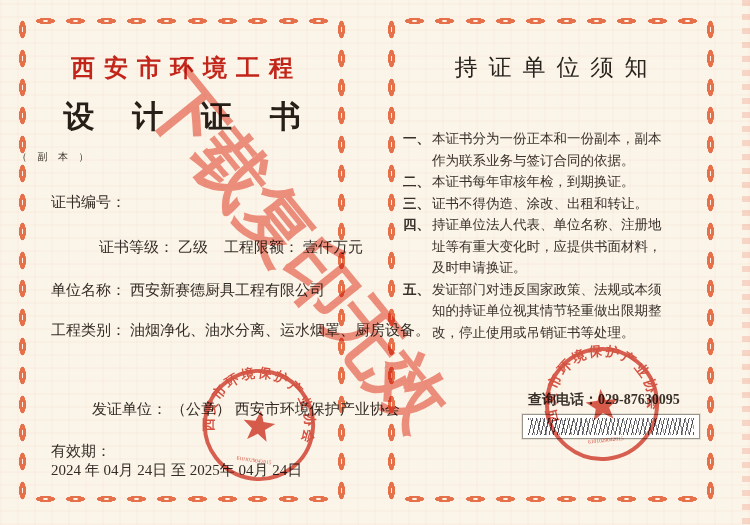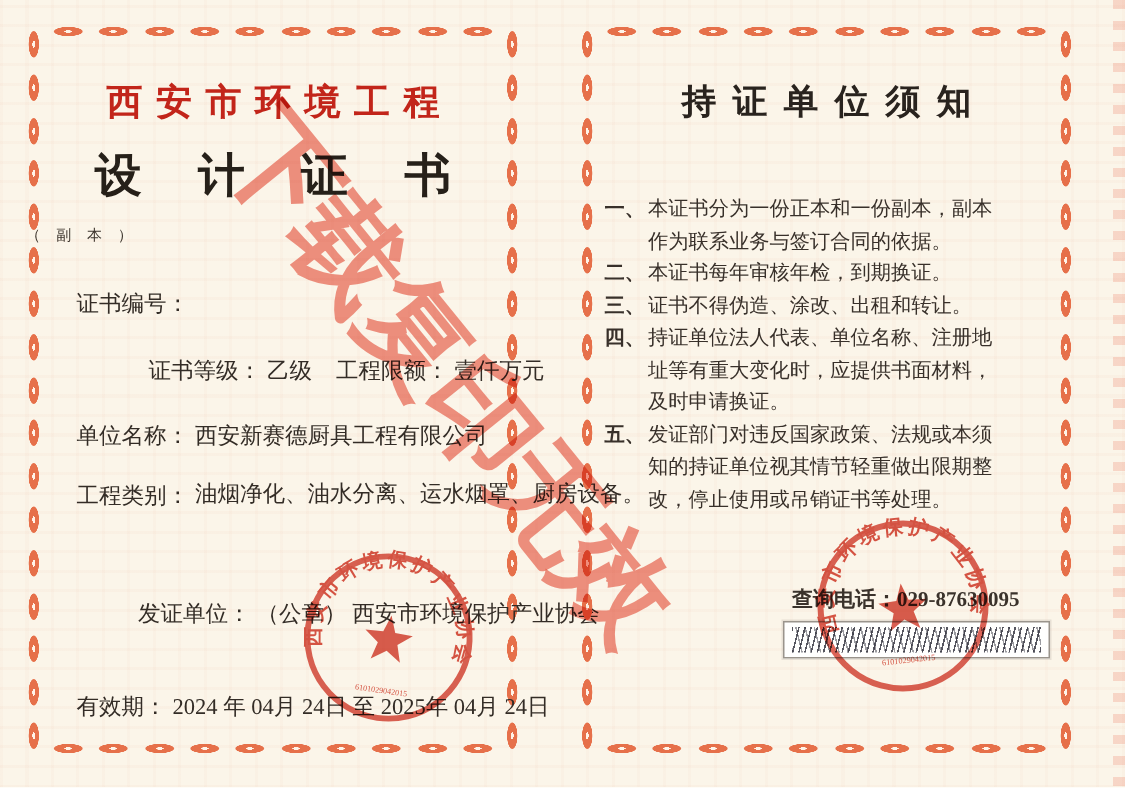--- a/index.html
+++ b/index.html
@@ -39,27 +39,27 @@
     font-size:31px;font-weight:700;color:#262019;letter-spacing:15px;text-indent:15px;}
   .copy-label{position:absolute;top:134px;left:0;width:100%;text-align:left;
     font-size:10px;color:#3d352d;letter-spacing:4px;}
   .field{position:absolute;left:34px;display:flex;align-items:flex-start;
     font-size:15px;font-weight:400;color:#332c26;white-space:nowrap;}
   .f-certno{top:177px;}
   .f-grade{top:222px;margin-left:48px;}
   .f-company{top:265px;}
   .f-category{top:305px;}
   .f-issuer{top:384px;margin-left:41px;}
-  .f-validity{top:446px;}
+  .f-validity{top:426px;flex-direction:column;}
   .field .lbl{margin-right:4px;}
   .field .lbl2{margin-left:16px;margin-right:4px;}
   .cat-lines{display:flex;flex-direction:row;line-height:19px;}
   
   .notice-title{position:absolute;top:36px;left:0;width:100%;text-align:center;
-    font-size:23px;font-weight:700;color:#29231e;letter-spacing:11px;text-indent:11px;}
+    font-size:23px;font-weight:400;color:#29231e;letter-spacing:11px;text-indent:11px;}
   .notice-list{position:absolute;top:112px;left:17px;width:300px;
     font-size:13.5px;line-height:21.5px;color:#38302a;}
   .notice-item{display:flex;}
   .n-num{flex:0 0 29px;font-weight:600;}
   .n-text{width:234px;}
   .phone-row{position:absolute;top:375px;left:142px;font-size:14px;font-weight:700;
     color:#3a322b;white-space:nowrap;}
   .redacted-box{position:absolute;top:398px;left:136px;width:176px;height:23px;
     background:rgba(255,255,255,.92);border:1px solid #9a948c;
     box-shadow:0 0 0 1px rgba(120,110,100,.15);}

